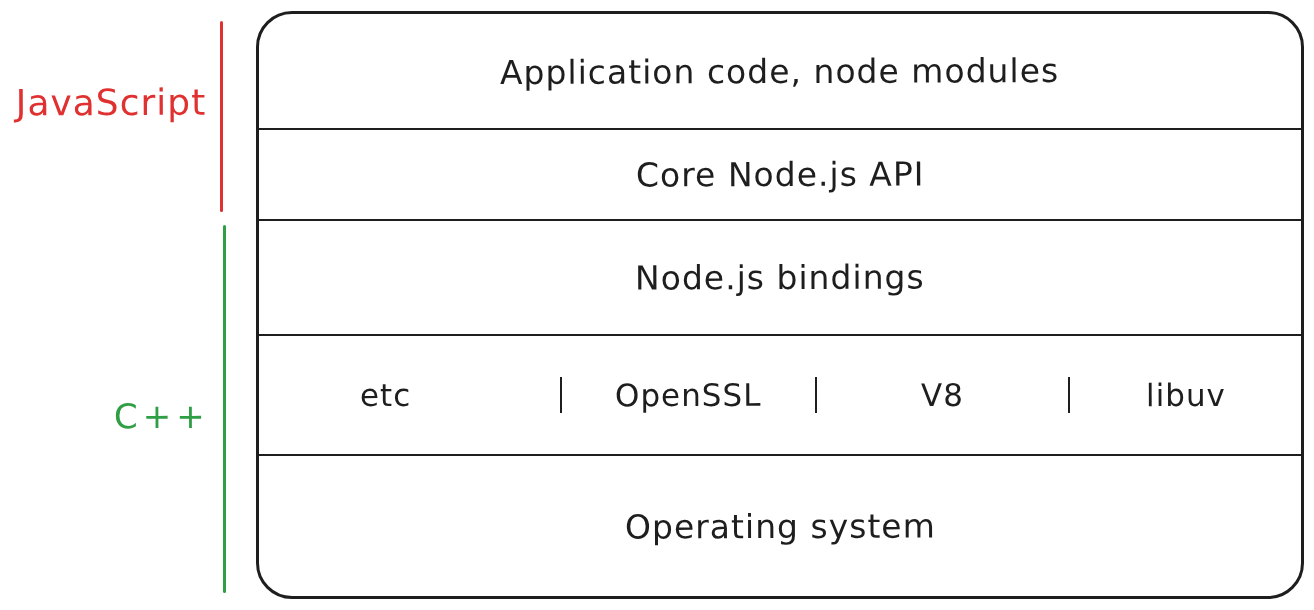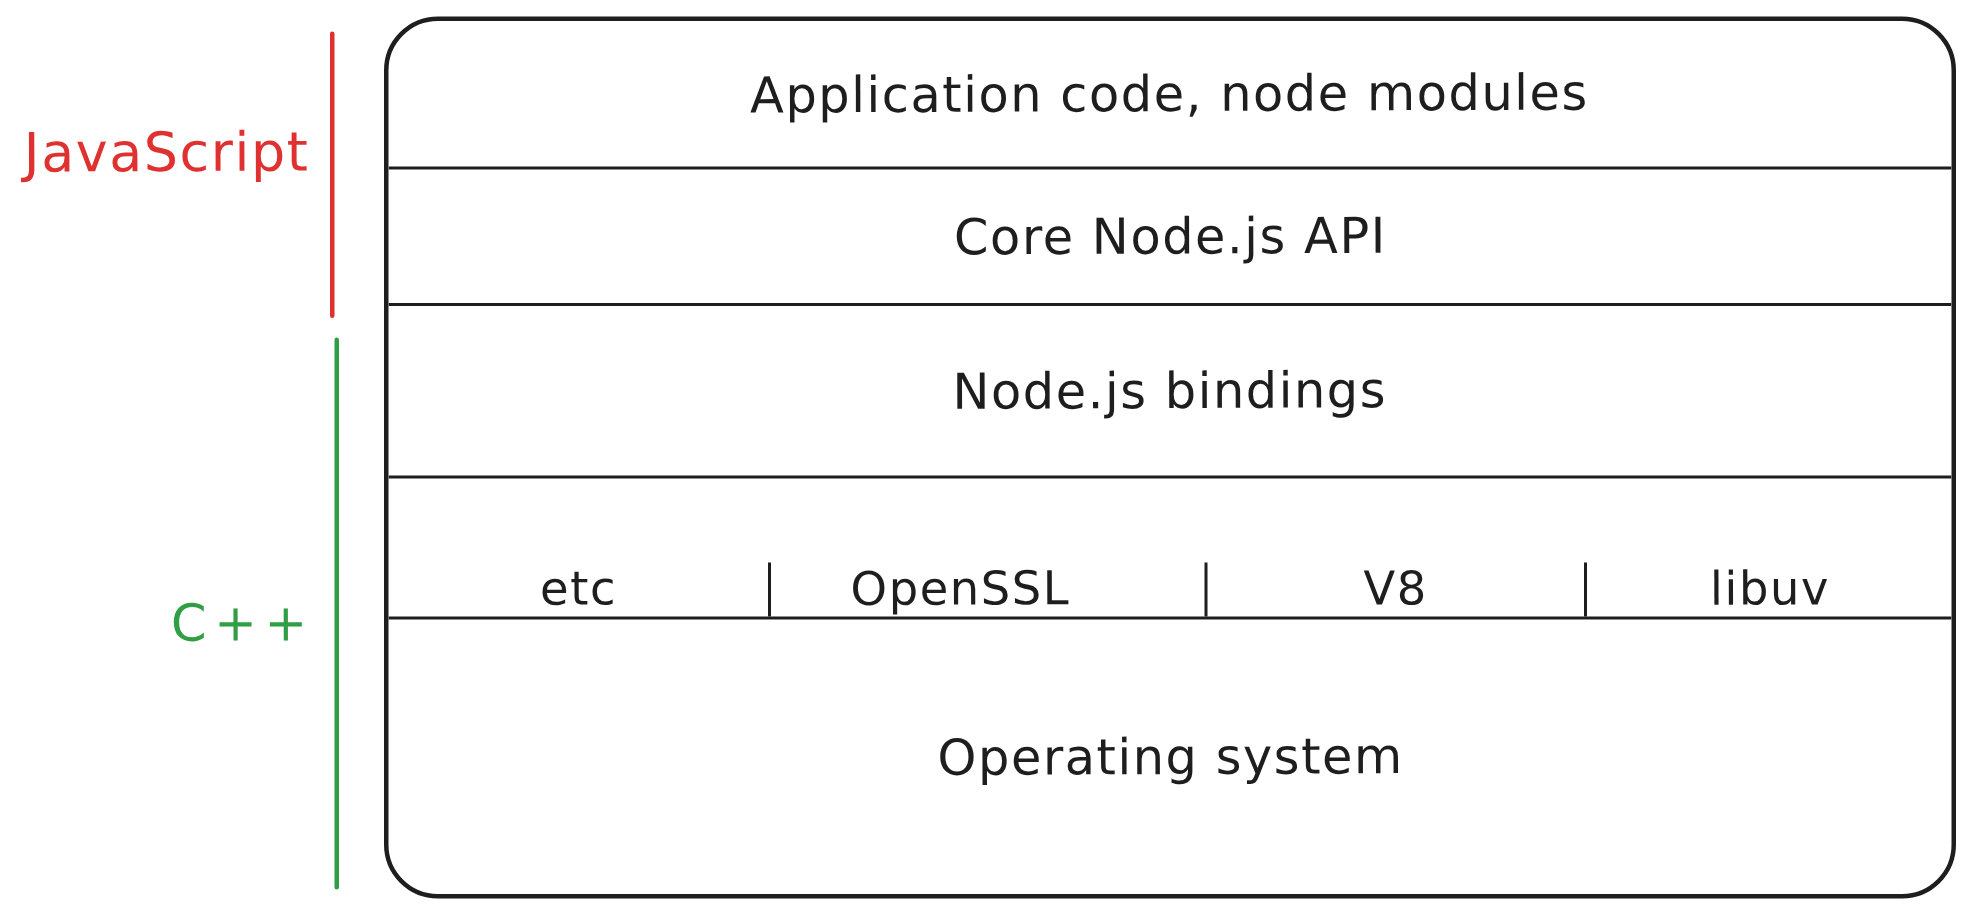--- a/index.html
+++ b/index.html
@@ -50,40 +50,40 @@
   .row {
     display: flex;
     align-items: center;
     justify-content: center;
     box-sizing: border-box;
     font-size: 33px;
     letter-spacing: 1px;
   }
   .row + .row { border-top: 2.5px solid var(--stroke, #1e1e1e); }
 
-  .row-app      { height: 97px; }
+  .row-app      { height: 114px; }
   .row-core     { height: 91px; }
   .row-bindings { height: 115px; justify-content: center; }
-  .row-components { height: 94px; padding: 0; align-items: flex-end; }
+  .row-components { height: 120px; padding: 0; }
   .row-os       { flex: 1 1 auto; align-items: center; }
 
   
   .row-components { justify-content: stretch; }
   .cell {
     display: flex;
     align-items: center;
     justify-content: center;
     box-sizing: border-box;
     font-size: 31px;
     letter-spacing: 1px;
   }
   .cell + .cell { border-left: 2.5px solid var(--stroke, #1e1e1e); }
   .cell-1 { flex: 0 0 253px; }
-  .cell-2 { flex: 0 0 255px; }
-  .cell-3 { flex: 0 0 253px; margin-left: 36px; }
+  .cell-2 { flex: 0 0 255px; margin-left: 48px; }
+  .cell-3 { flex: 0 0 253px; }
   .cell-4 { flex: 1 1 auto; }
 
   .txt { transform: rotate(-0.2deg); }
 </style>
 </head>
 <body>
 
 <div class="canvas">
 
   <div class="side-label js-label txt">JavaScript</div>

